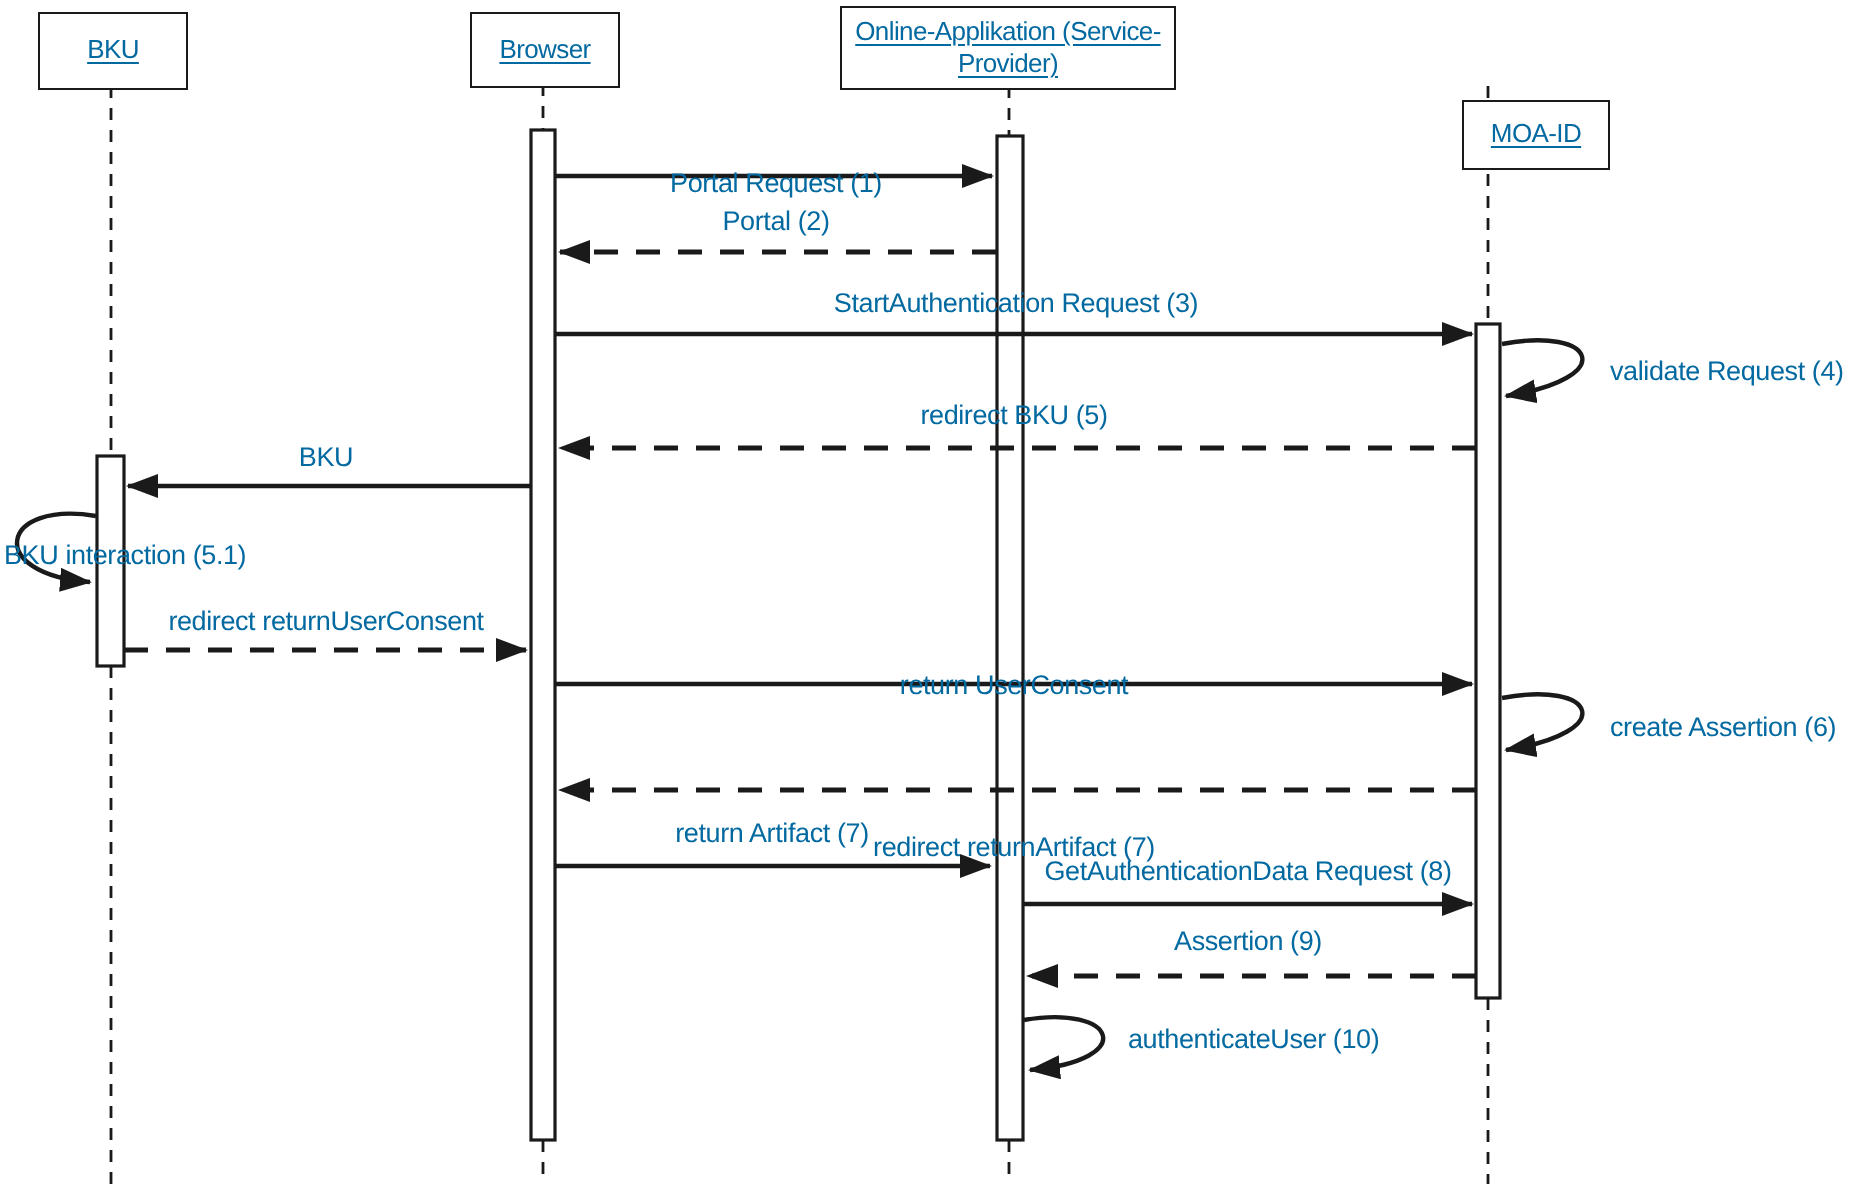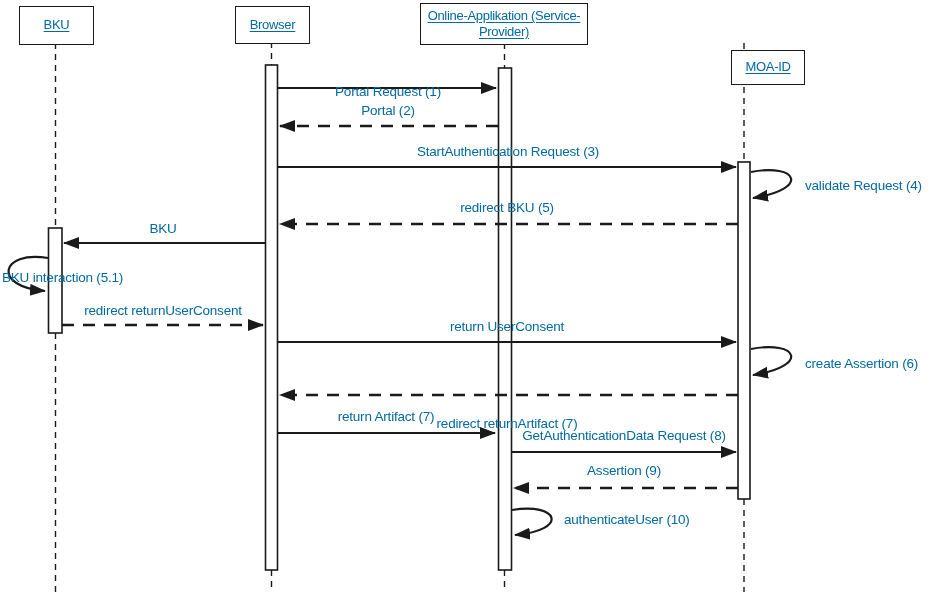--- a/index.html
+++ b/index.html
@@ -103,21 +103,21 @@
   </div>
 
   <div class="msg ctr" style="left:388px; top:68px;margin-top:17px;">Portal Request (1)</div>
   <div class="msg ctr" style="left:388px; top:104px;">Portal (2)</div>
   <div class="msg ctr" style="left:508px; top:145px;text-align:right;">StartAuthentication Request (3)</div>
   <div class="msg" style="left:805px; top:179px;text-align:right;">validate Request (4)</div>
   <div class="msg ctr" style="left:507px; top:201px;">redirect BKU (5)</div>
   <div class="msg ctr" style="left:163px; top:222px;">BKU</div>
   <div class="msg" style="left:2px;   top:271px;">BKU interaction (5.1)</div>
   <div class="msg ctr" style="left:163px; top:304px;">redirect returnUserConsent</div>
-  <div class="msg ctr" style="left:507px; top:320px;text-align:center;">return UserConsent</div>
+  <div class="msg ctr" style="left:507px; top:336px;text-align:center;">return UserConsent</div>
   <div class="msg" style="left:805px; top:357px;">create Assertion (6)</div>
   <div class="msg ctr" style="left:507px; top:371px;margin-top:46px;">redirect returnArtifact (7)</div>
   <div class="msg ctr" style="left:386px; top:410px;">return Artifact (7)</div>
   <div class="msg ctr" style="left:624px; top:429px;">GetAuthenticationData Request (8)</div>
   <div class="msg ctr" style="left:624px; top:464px;">Assertion (9)</div>
   <div class="msg" style="left:564px; top:513px;">authenticateUser (10)</div>
 
 </div>
 
 </body></html>

